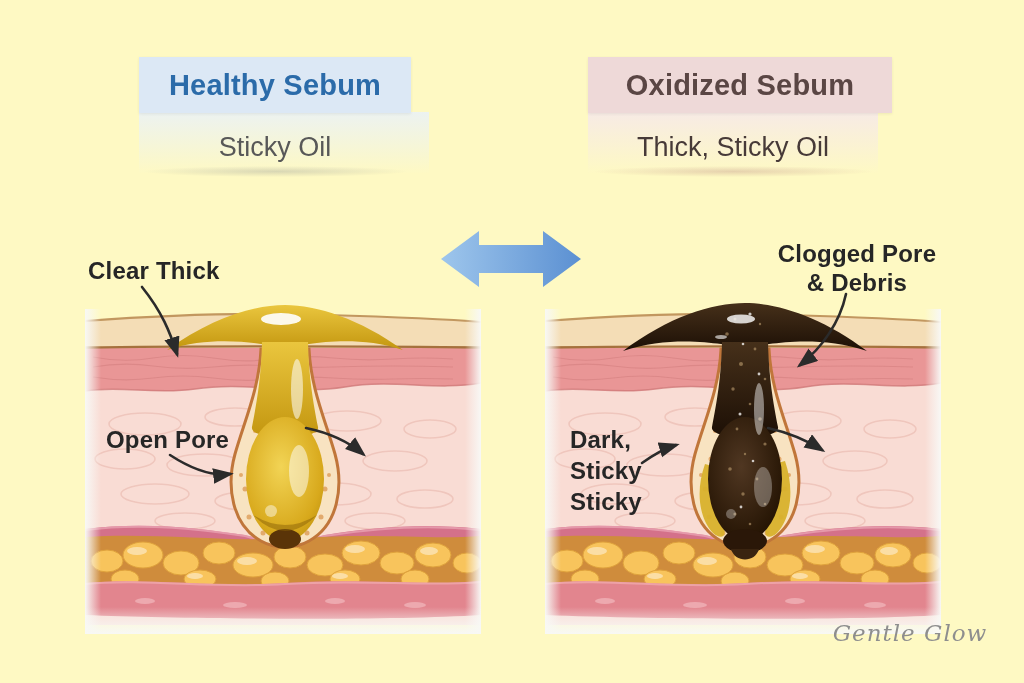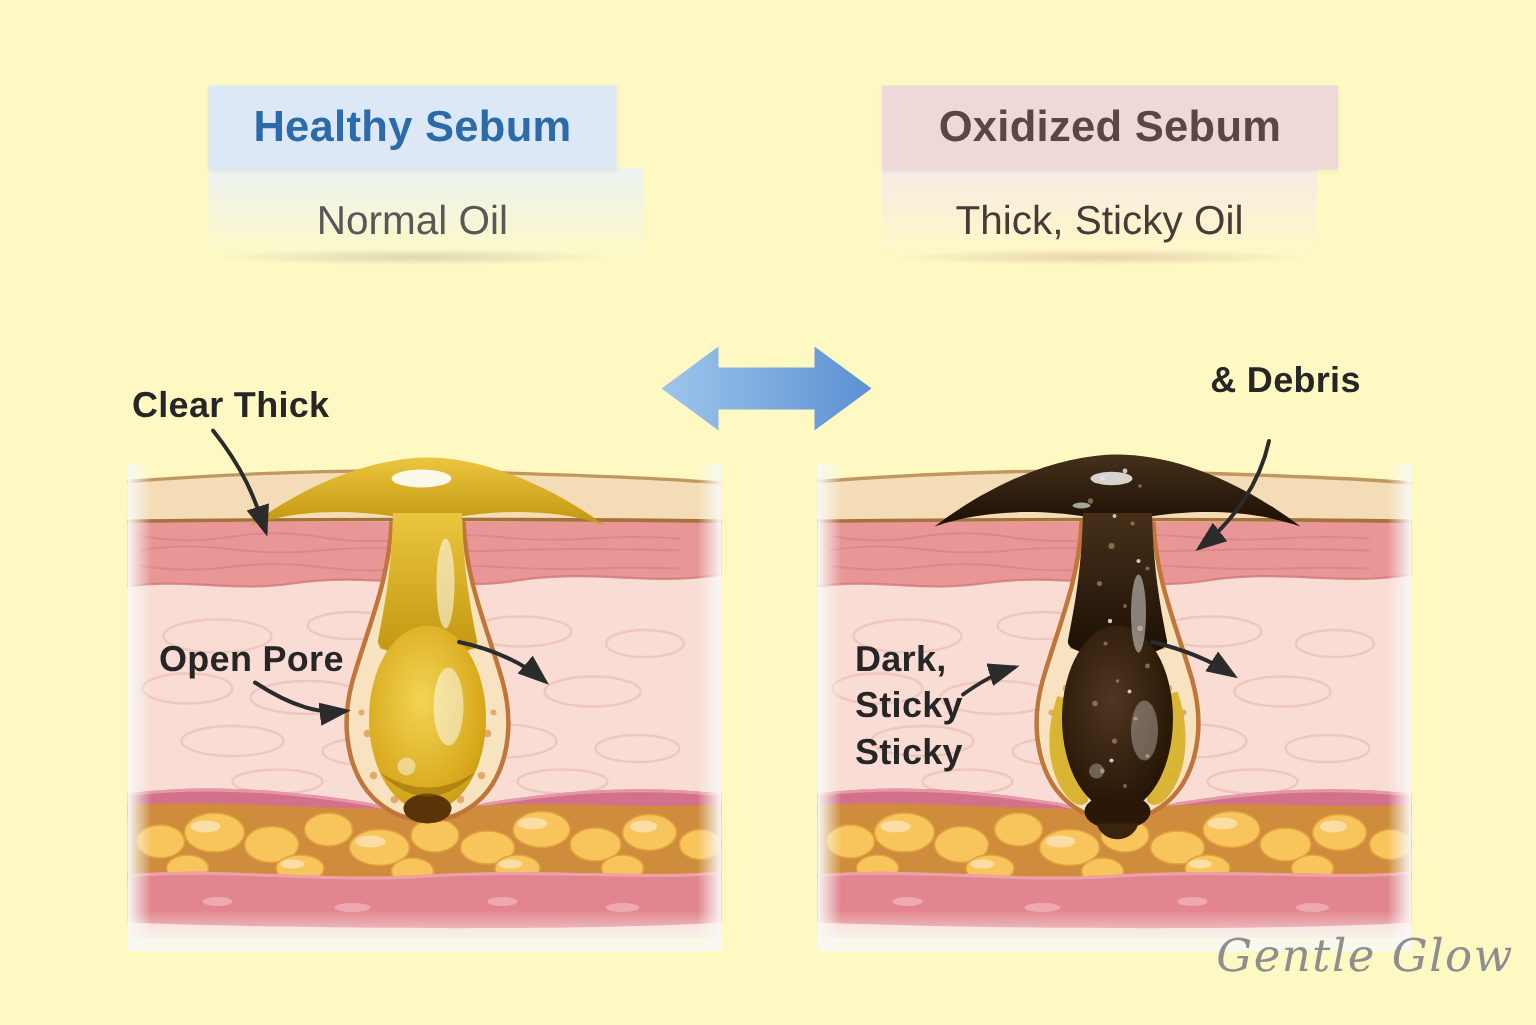--- a/index.html
+++ b/index.html
@@ -31,21 +31,21 @@
   .panel-right{left:545px;}
   
   .lbl{position:absolute;color:#262626;font-size:24px;font-weight:700;letter-spacing:.2px;line-height:30px;}
   .lbl-clear{left:88px;top:256px;}
   .lbl-open{left:106px;top:425px;}
   .lbl-clogged{left:775px;top:239px;width:164px;text-align:center;line-height:29px;}
   .lbl-dark{left:570px;top:424px;line-height:31px;}
   .annot{position:absolute;left:0;top:0;pointer-events:none;}
   
   .watermark{position:absolute;left:810px;top:620px;width:200px;text-align:center;
-             font-family:"DejaVu Serif",serif;font-style:italic;font-size:30px;color:#8e8e8e;letter-spacing:1px;}
+             font-family:"DejaVu Serif",serif;font-style:italic;font-size:23px;color:#8e8e8e;letter-spacing:1px;}
 </style>
 </head>
 <body>
 
 <div class="canvas">
 
   <svg width="0" height="0" style="position:absolute" aria-hidden="true">
     <defs>
       <linearGradient id="gArrow" x1="0" y1="0" x2="1" y2="0">
         <stop offset="0" stop-color="#9ec6ec"></stop>
@@ -233,21 +233,21 @@
     </defs>
   </svg>
 
   <div class="hdr-wash wash-blue"></div>
   <div class="hdr-wash wash-pink"></div>
 
   <section>
     <div class="title-box box-blue">
       <h1>Healthy Sebum</h1>
     </div>
-    <div class="subtitle sub-left">Normal Oil</div>
+    <div class="subtitle sub-left">Sticky Oil</div>
     <div class="hdr-shadow shadow-left"></div>
   </section>
 
   <section>
     <div class="title-box box-pink">
       <h1>Oxidized Sebum</h1>
     </div>
     <div class="subtitle sub-right">Thick, Sticky Oil</div>
     <div class="hdr-shadow shadow-right"></div>
   </section>
@@ -286,20 +286,21 @@
       <path d="M306,428 C330,433 350,443 363,454" marker-end="url(#ah)"></path>
       <path d="M846,294 C840,322 822,348 800,365" marker-end="url(#ah)"></path>
       <path d="M642,463 C656,453 666,448 676,445" marker-end="url(#ah)"></path>
       <path d="M768,428 C790,433 808,441 822,450" marker-end="url(#ah)"></path>
     </g>
   </svg>
 
   <div class="lbl lbl-clear">Clear Thick</div>
   <div class="lbl lbl-open">Open Pore</div>
   <div class="lbl lbl-clogged">
+    <div>Clogged Pore</div>
     <div>&amp; Debris</div>
   </div>
   <div class="lbl lbl-dark">
     <div>Dark,</div>
     <div>Sticky</div>
     <div>Sticky</div>
   </div>
 
   <div class="watermark">Gentle Glow</div>
 

